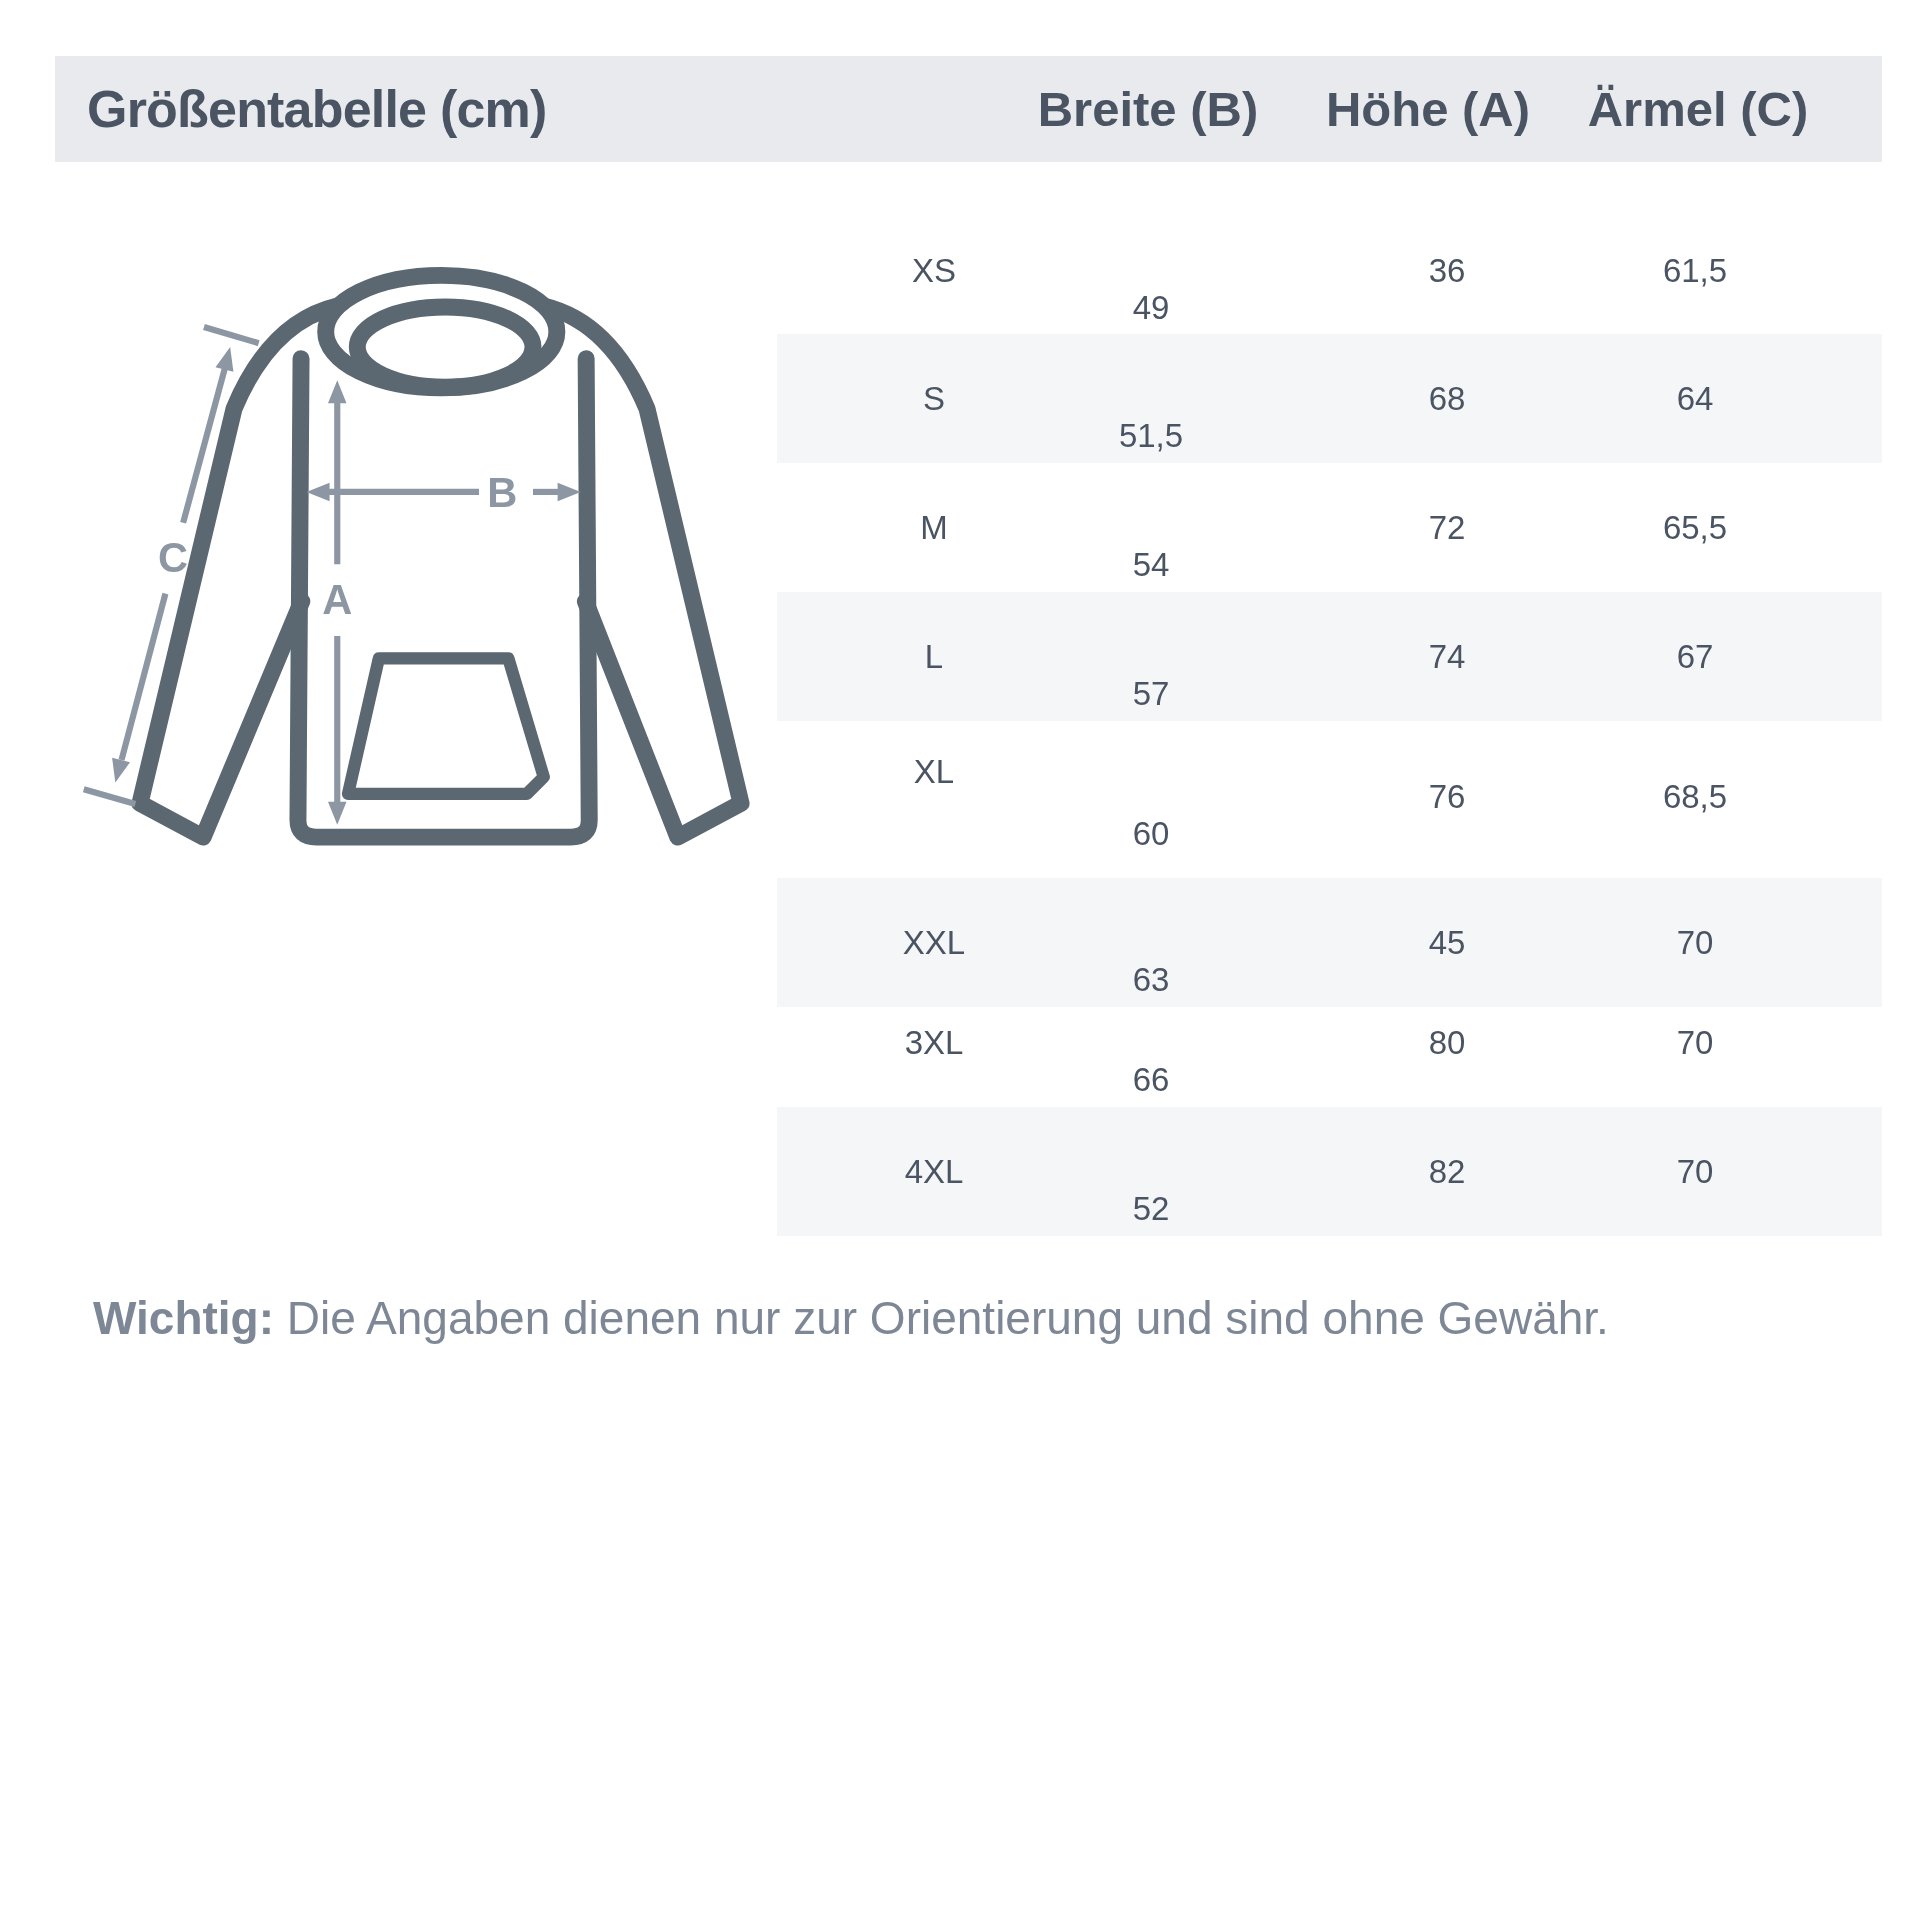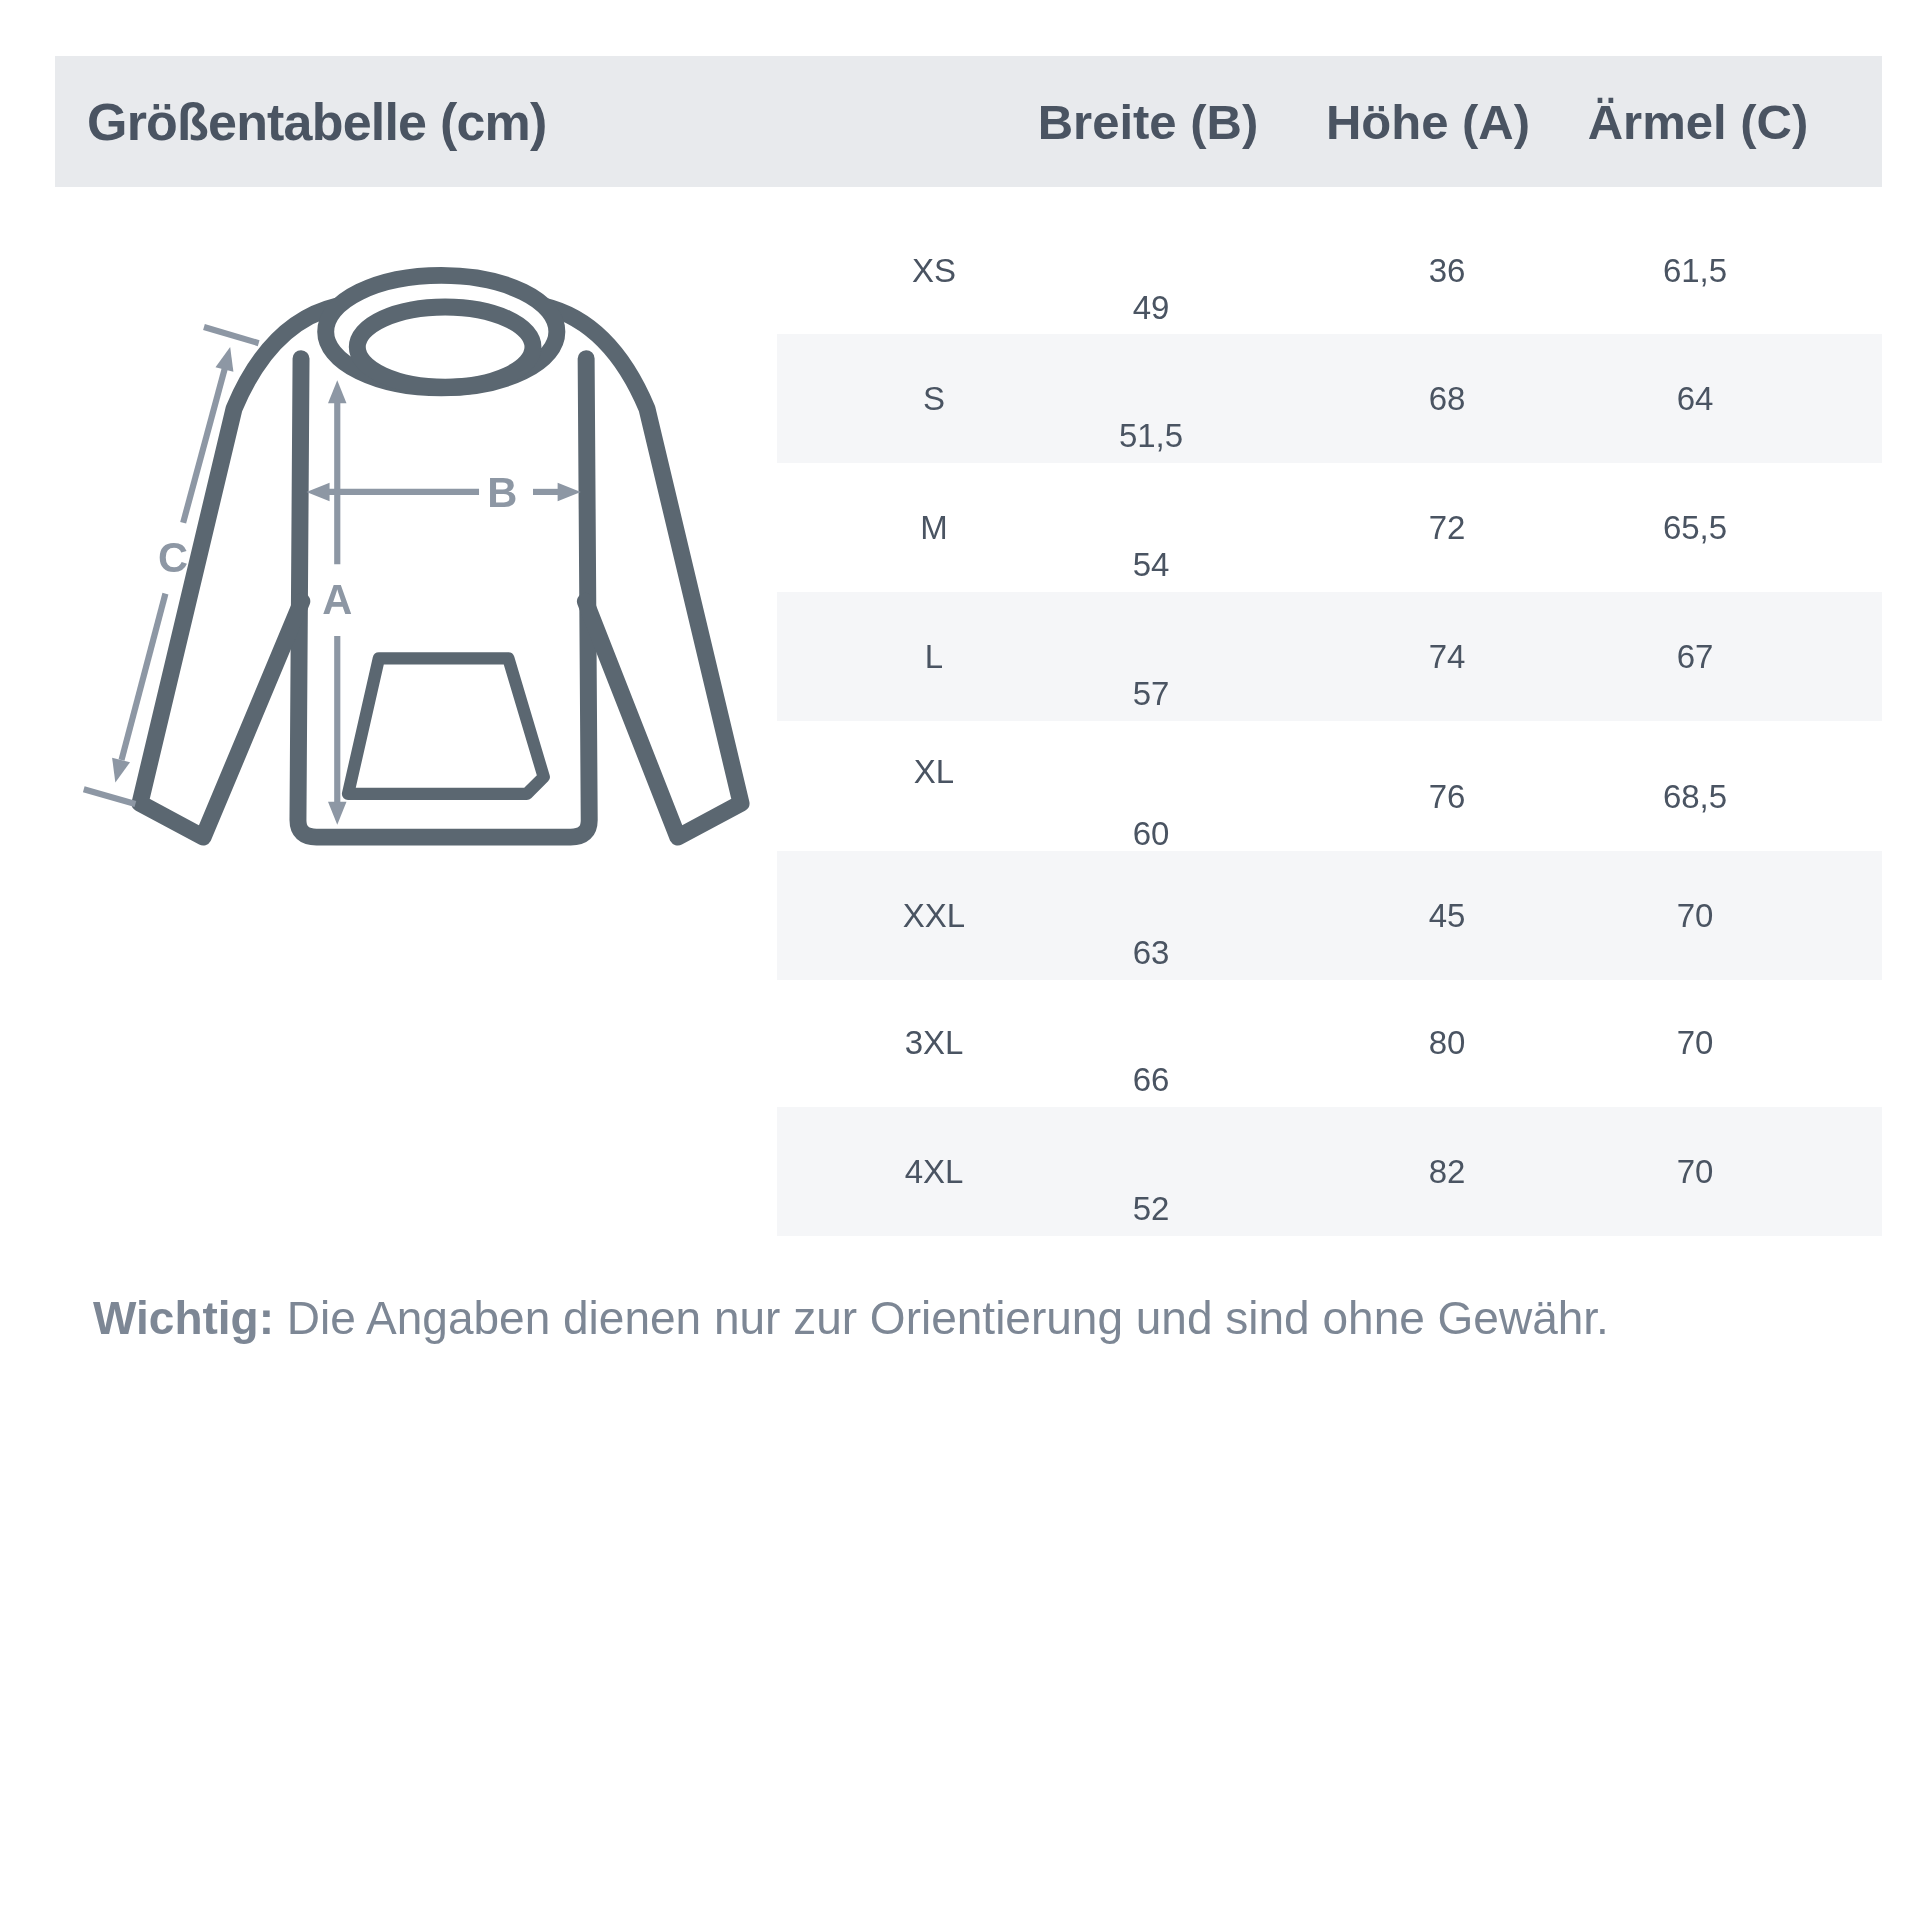--- a/index.html
+++ b/index.html
@@ -10,21 +10,21 @@
     --arrow-gray:#8d97a4;
     --footer-text:#7d8795;
   }
   html,body{margin:0;padding:0;}
   body{
     width:1926px;height:1926px;background:#ffffff;
     font-family:"Liberation Sans",sans-serif;
     position:relative;overflow:hidden;
   }
   .header{
-    position:absolute;left:55px;top:56px;width:1827px;height:131px;
+    position:absolute;left:55px;top:56px;width:1827px;height:106px;
     background:var(--header-bg);
   }
   .title{
     position:absolute;left:32px;top:50%;transform:translateY(-50%);
     font-size:52px;font-weight:700;color:var(--text-dark);letter-spacing:-0.8px;
     white-space:nowrap;
   }
   .col-header{
     position:absolute;top:50%;transform:translate(-50%,-50%);
     font-size:49px;font-weight:700;color:var(--text-dark);white-space:nowrap;
@@ -100,21 +100,21 @@
   <span class="cell v1">57</span>
   <span class="cell v2">74</span>
   <span class="cell v3">67</span>
 </div>
 <div class="row quirk" style="top:720px">
   <span class="cell size">XL</span>
   <span class="cell v1">60</span>
   <span class="cell v2">76</span>
   <span class="cell v3">68,5</span>
 </div>
-<div class="row stripe" style="top:851px">
+<div class="row stripe" style="top:878px">
   <span class="cell size">XXL</span>
   <span class="cell v1">63</span>
   <span class="cell v2">45</span>
   <span class="cell v3">70</span>
 </div>
 <div class="row" style="top:978px">
   <span class="cell size">3XL</span>
   <span class="cell v1">66</span>
   <span class="cell v2">80</span>
   <span class="cell v3">70</span>

